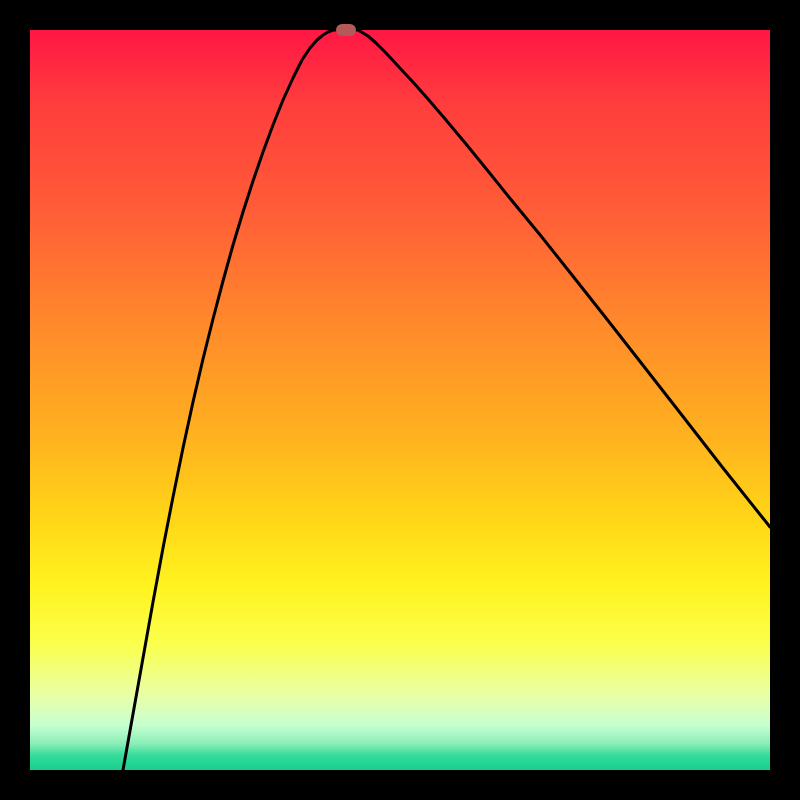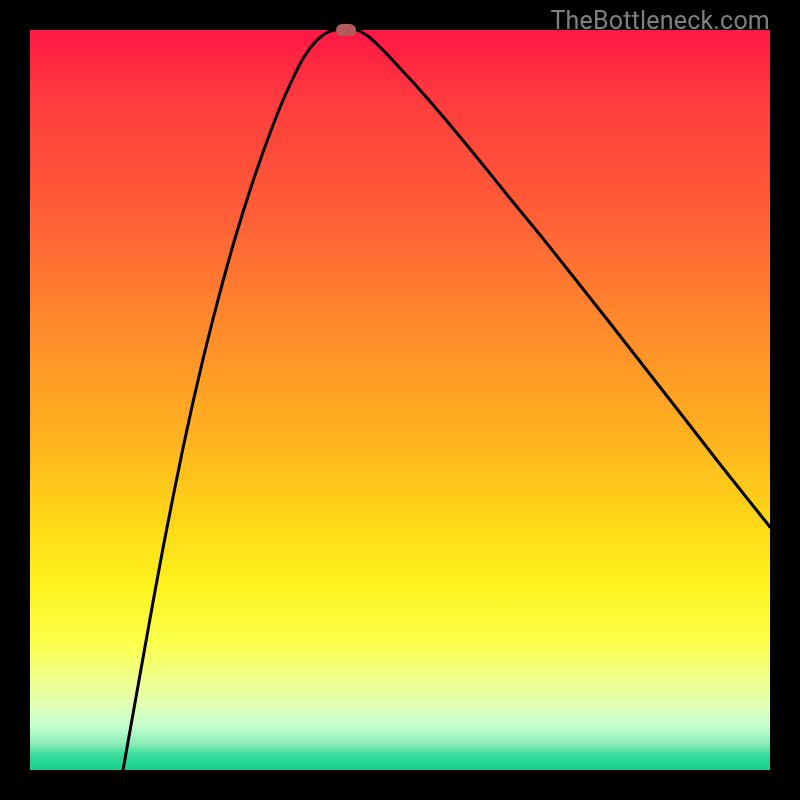--- a/index.html
+++ b/index.html
@@ -59,20 +59,19 @@
   .marker {
     position: absolute;
     background: #b55a5a;
     border-radius: 7px;
   }
 </style>
 </head>
 <body>
 
 <div class="frame">
-  <div class="watermark">TheBottleneck.com</div>
   <div class="plot-area">
     <svg class="curve" viewBox="0 0 740 740" preserveAspectRatio="none">
       <path id="curve-path" fill="none" stroke="#000000" stroke-width="3" stroke-linecap="round" stroke-linejoin="round" d="M93 740 L103 684 L113 628 L123 572 L133 518 L143 467 L153 418 L163 372 L173 329 L183 289 L193 251 L203 215 L213 182 L223 151 L233 122 L243 95 L253 70 L263 48 L272 30 L280 18 L287 10 L293 5 L298 2 L303 0 L303 0 L328 0 L328 0 L333 3 L338 6 L346 13 L356 23 L368 36 L382 51 L398 69 L416 90 L436 114 L458 141 L483 172 L511 206 L542 245 L576 288 L612 334 L651 384 L693 438 L740 497"></path>
     </svg>
     <div id="marker" class="marker" style="left: 306px; top: -6px; width: 20px; height: 12px; background: rgb(181, 90, 90);"></div>
   </div>
 </div>
 
 </body></html>

